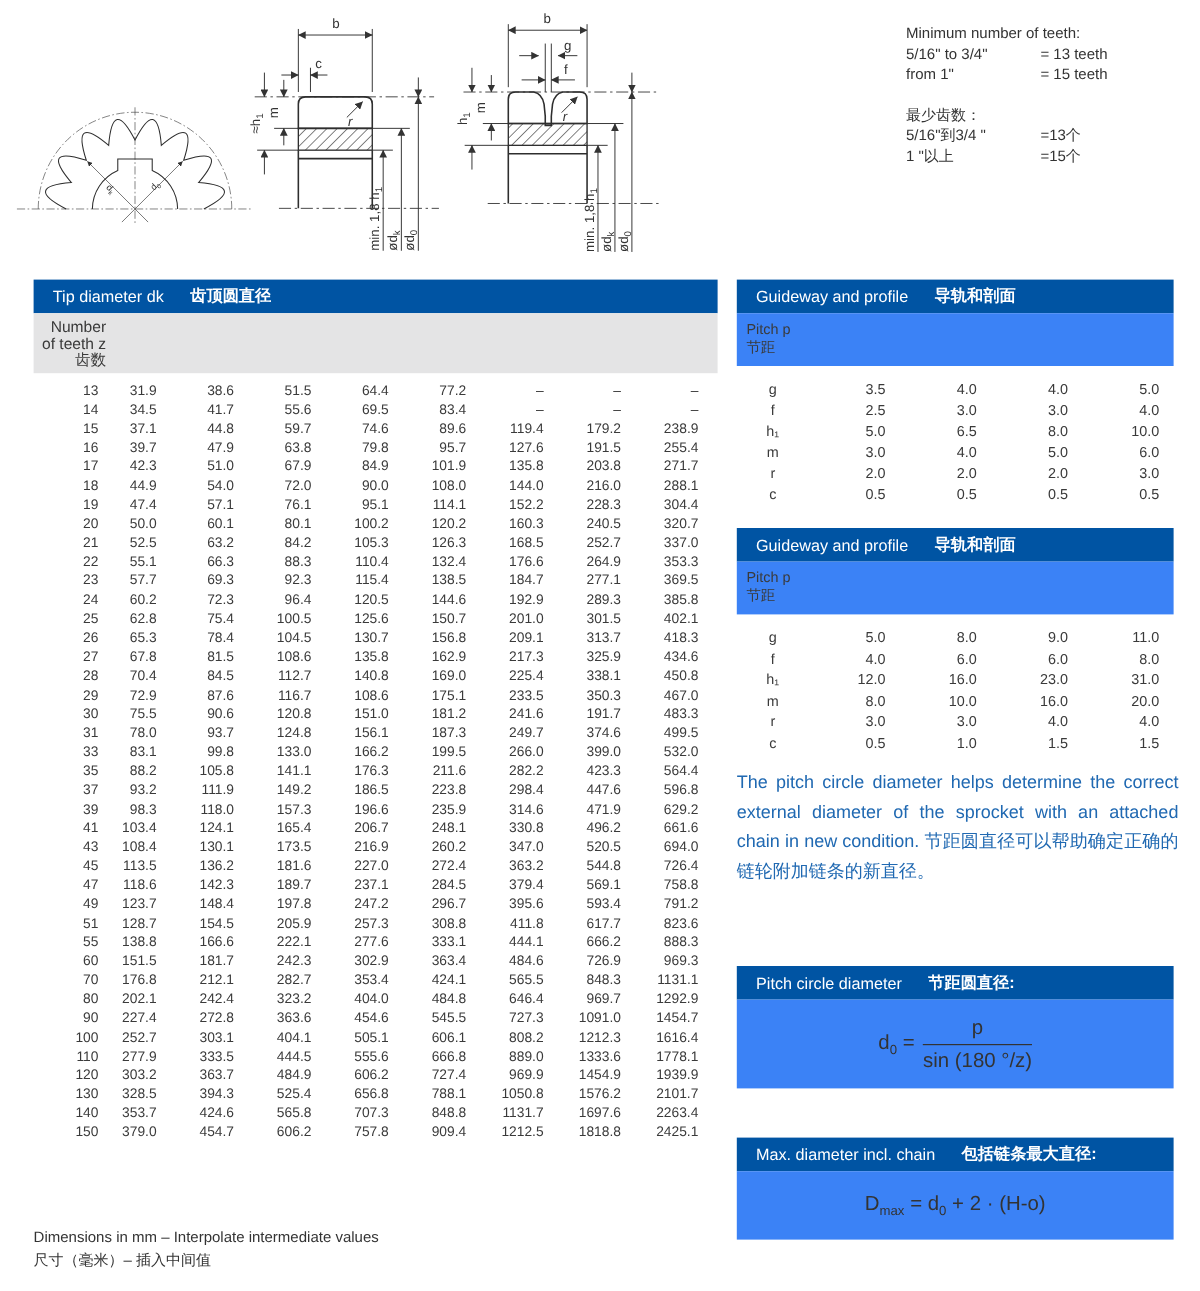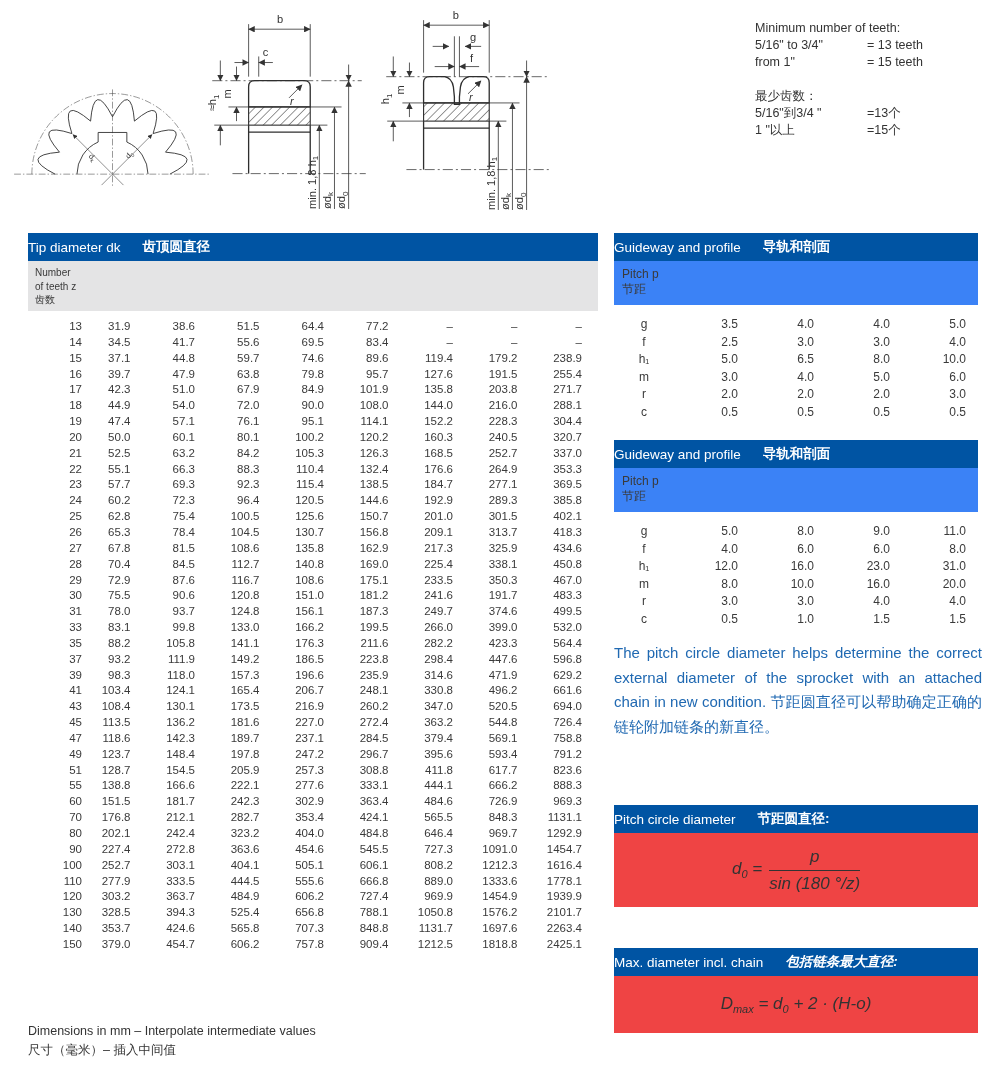--- a/index.html
+++ b/index.html
@@ -20,28 +20,28 @@
   
   .minteeth { font-size:12.5px; line-height:17px; color:#333; }
   .minteeth .ttl { display:block; }
   .minteeth .nrow { display:flex; }
   .minteeth .nrow .k { width:112px; }
   .minteeth .gap { height:17px; }
 
   
   .bluebar {
     background:#0054a3; color:#fff; height:28px;
-    display:flex; align-items:center; padding:0 0; font-size:13.5px;
+    display:flex; align-items:center; padding:0 16px; font-size:13.5px;
   }
   .bluebar .cn { font-weight:bold; margin-left:22px; }
 
   
   .tip { width:570px; }
   .tip .subhead {
-    background:#e4e4e5; height:50px; position:relative; font-size:10px;
+    background:#e4e4e5; height:50px; position:relative; font-size:13px;text-align:right;
   }
   .tip .c0head { position:absolute; left:7px; top:5px; line-height:13.5px; white-space:nowrap; }
   .tip .hcols { position:absolute; left:54px; right:0; top:18px; display:flex; }
   .tip .hcols span { flex:1; text-align:right; padding-right:16px; }
   .tip .tbody { padding-top:8px; }
   .tip .trow { display:flex; height:15.85px; line-height:15.85px; font-size:11.5px; }
   .tip .trow .c0 { flex:0 0 54px; text-align:right; }
   .tip .trow .cv { flex:1; text-align:right; padding-right:16px; }
 
   
@@ -53,21 +53,21 @@
   .gw .tbody { padding-top:11px; }
   .gw .trow { display:flex; height:17.5px; line-height:17.5px; font-size:12px; }
   .gw .trow .g0 { flex:0 0 60px; text-align:center; }
   .gw .trow .gv { flex:1; text-align:right; padding-right:12px; }
 
   
   .bluepar { width:368px; font-size:15px; line-height:24.5px; color:#2069b2; text-align:justify; }
 
   
   .fbox { width:364px; }
-  .fbox .body { background:#ef4444; display:flex; align-items:center; justify-content:center; color:#333;font-style:italic; }
+  .fbox .body { background:#3b82f6; display:flex; align-items:center; justify-content:center; color:#333; }
   .formula { font-size:17px; display:flex; align-items:center; gap:7px; }
   .frac { display:inline-block; text-align:center; }
   .frac .num { display:block; padding:0 10px 3px; border-bottom:1.5px solid #333; }
   .frac .den { display:block; padding-top:3px; }
   sub { font-size:11px; }
 
   
   .footer { font-size:12.5px; line-height:19px; color:#333; }
 </style>
 </head>
@@ -833,21 +833,21 @@
         <span class="num">p</span>
         <span class="den">sin (180 °/z)</span>
       </span>
     </div>
   </div>
 </div>
 
 <div class="abs fbox" style="left:614px; top:948px;">
   <div class="bluebar" style="gap:0;">
     <span>Max. diameter incl. chain</span>
-    <span class="cn" style="font-style:italic;">包括链条最大直径:</span>
+    <span class="cn" style="">包括链条最大直径:</span>
   </div>
   <div class="body" style="height:57px;">
     <div class="formula">
       <span><span>D</span><sub>max</sub> <span>= d</span><sub>0</sub> <span>+ 2  · (H-o)</span></span>
     </div>
   </div>
 </div>
 
 <div class="abs footer" style="left:28px; top:1022px;">
   <span style="display:block">Dimensions in mm – Interpolate intermediate values</span>

